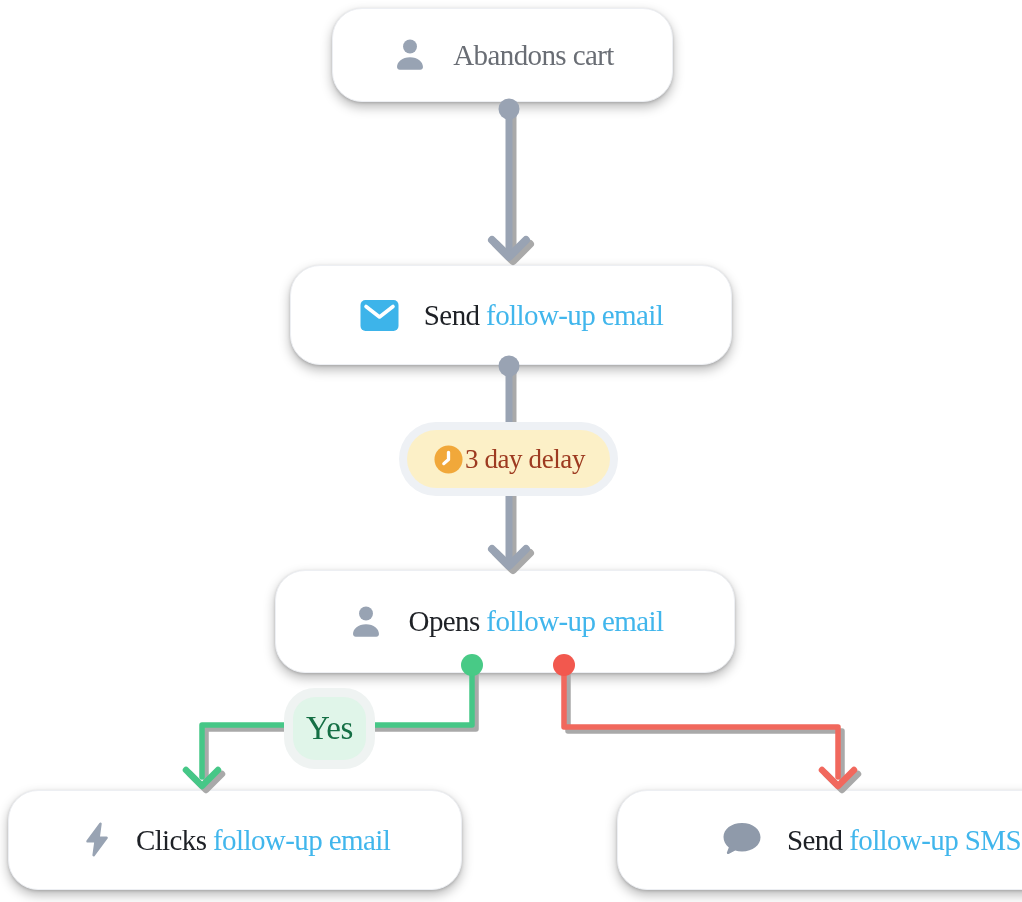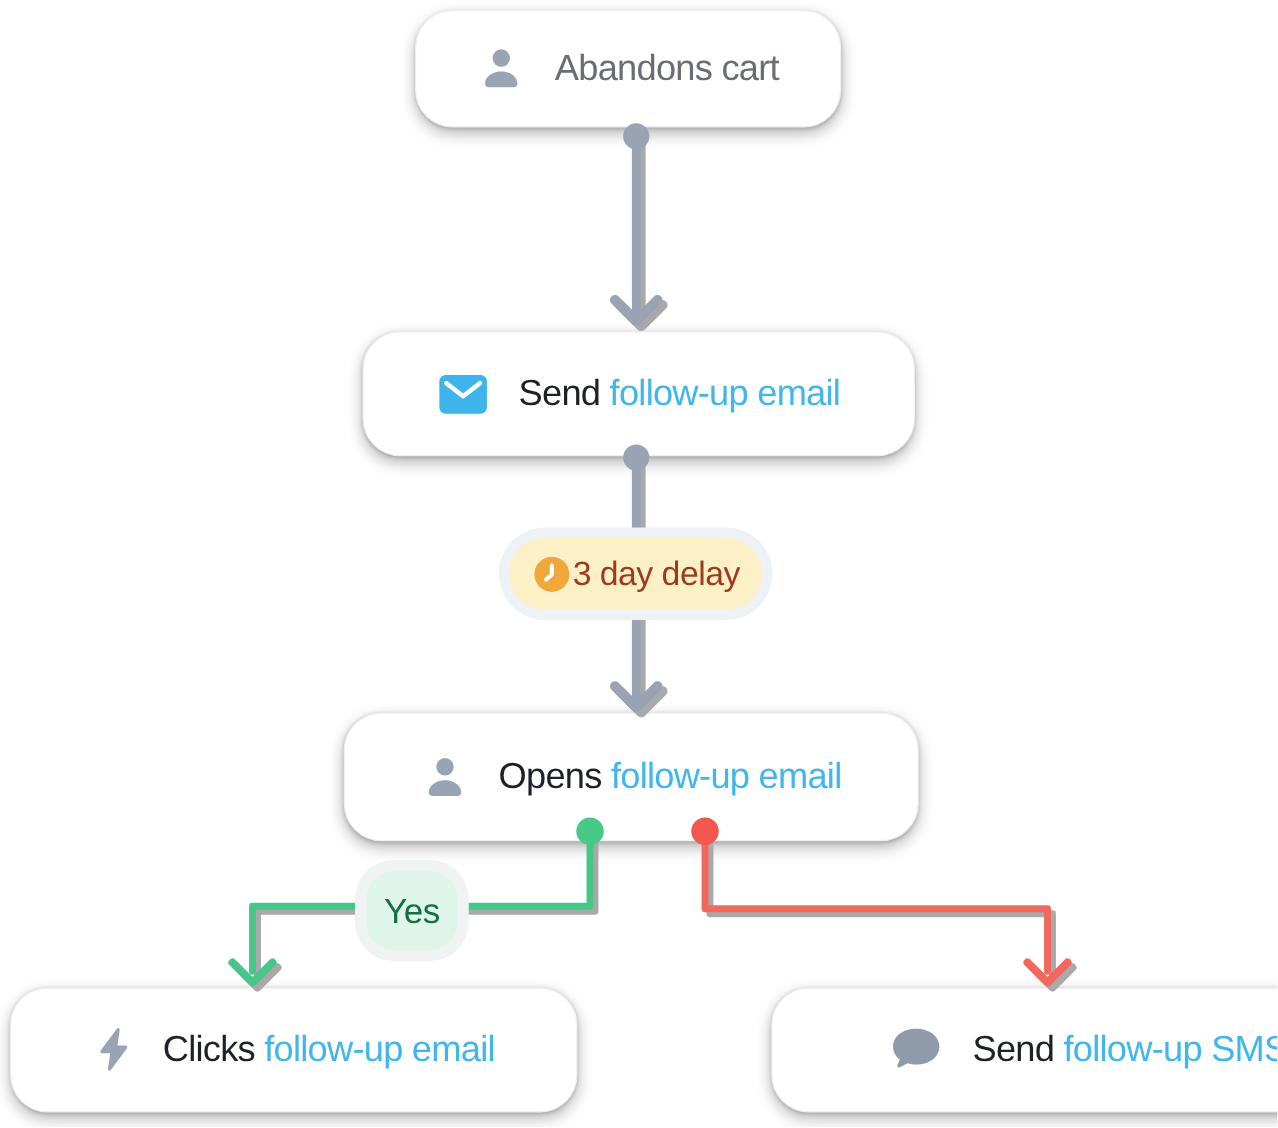--- a/index.html
+++ b/index.html
@@ -1,18 +1,18 @@
 <!DOCTYPE html>
 <html><head>
 <meta charset="utf-8">
 <style>
   html,body{margin:0;padding:0;background:#ffffff;}
   .canvas{
     position:relative;width:1022px;height:902px;background:#ffffff;overflow:hidden;
-    font-family:Liberation Sans, sans-serif;
+    font-family:Liberation Serif, serif;
   }
   
   .node{
     position:absolute;background:#ffffff;border:1px solid #edeff3;border-radius:30px;
     display:flex;align-items:center;justify-content:center;gap:24px;
     box-shadow:0 5px 12px rgba(0,0,0,.28),0 1px 3px rgba(0,0,0,.16);
     z-index:1;box-sizing:border-box;cursor:pointer;
   }
   .node-label{font-size:29px;letter-spacing:-.6px;white-space:pre;}
   .lbl-gray{color:#696d74;}
@@ -33,21 +33,21 @@
   }
   #badge-delay{
     left:407px;top:430px;width:203px;height:58px;border-radius:29px;
     background:#fcf0c7;box-shadow:0 0 0 8px #eef1f5;
   }
   #badge-delay .badge-label{color:#9d3a20;font-size:27px;letter-spacing:-.4px;}
   #badge-yes{
     left:293px;top:697px;width:73px;height:63px;border-radius:22px;
     background:#e0f5e9;box-shadow:0 0 0 9px #eff3f2;
   }
-  #badge-yes .badge-label{color:#156f45;font-size:28px;letter-spacing:-.4px;}
+  #badge-yes .badge-label{color:#156f45;font-size:33px;letter-spacing:-.4px;}
   #badge-no{
     left:690px;top:696px;width:76px;height:63px;border-radius:28px;
     background:#fbe7e5;box-shadow:0 0 0 9px #f5f0ef;
   }
   #badge-no .badge-label{color:#c02a1d;font-size:27px;letter-spacing:-.4px;}
 </style>
 </head>
 <body>
 
 <div class="canvas">

